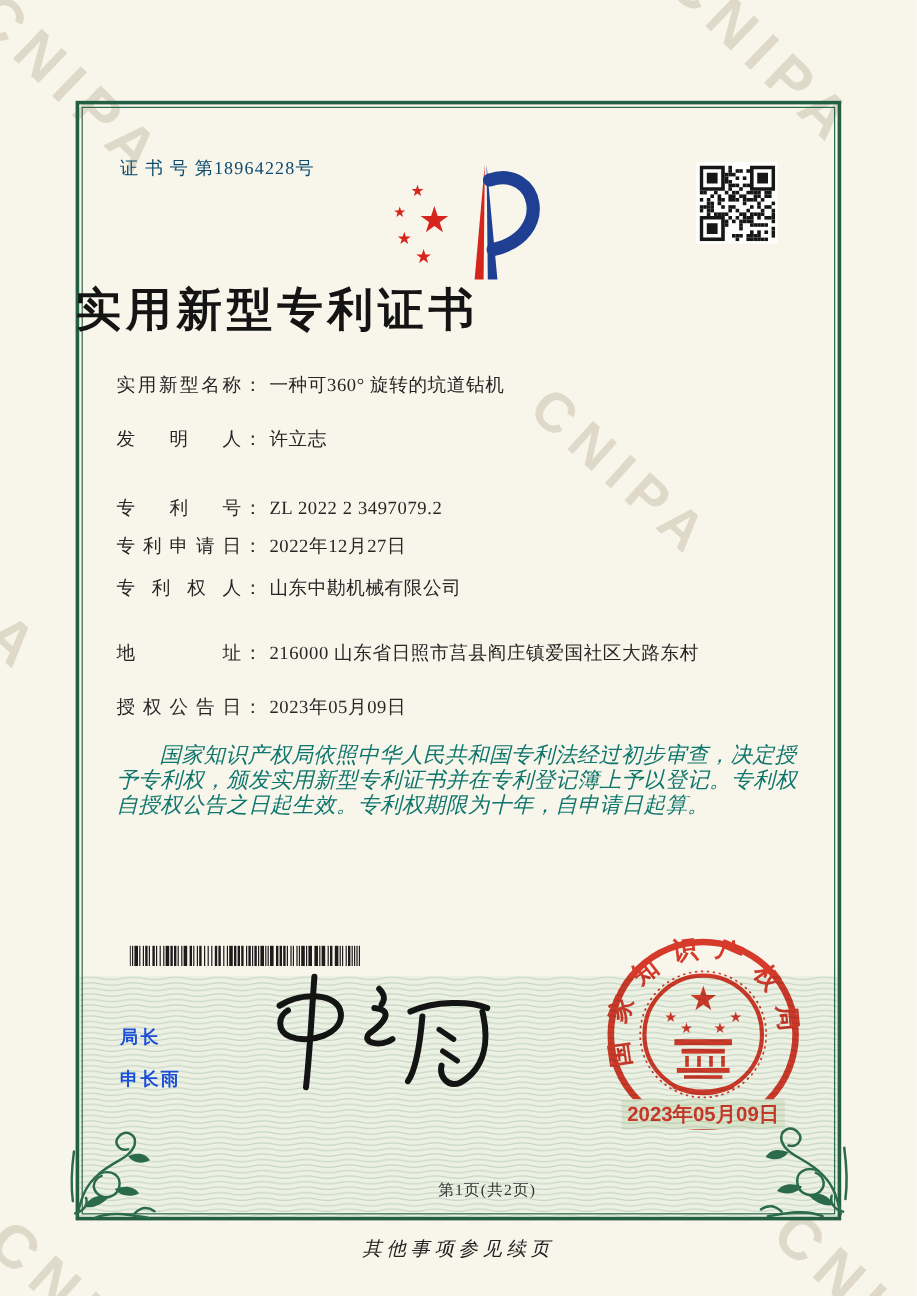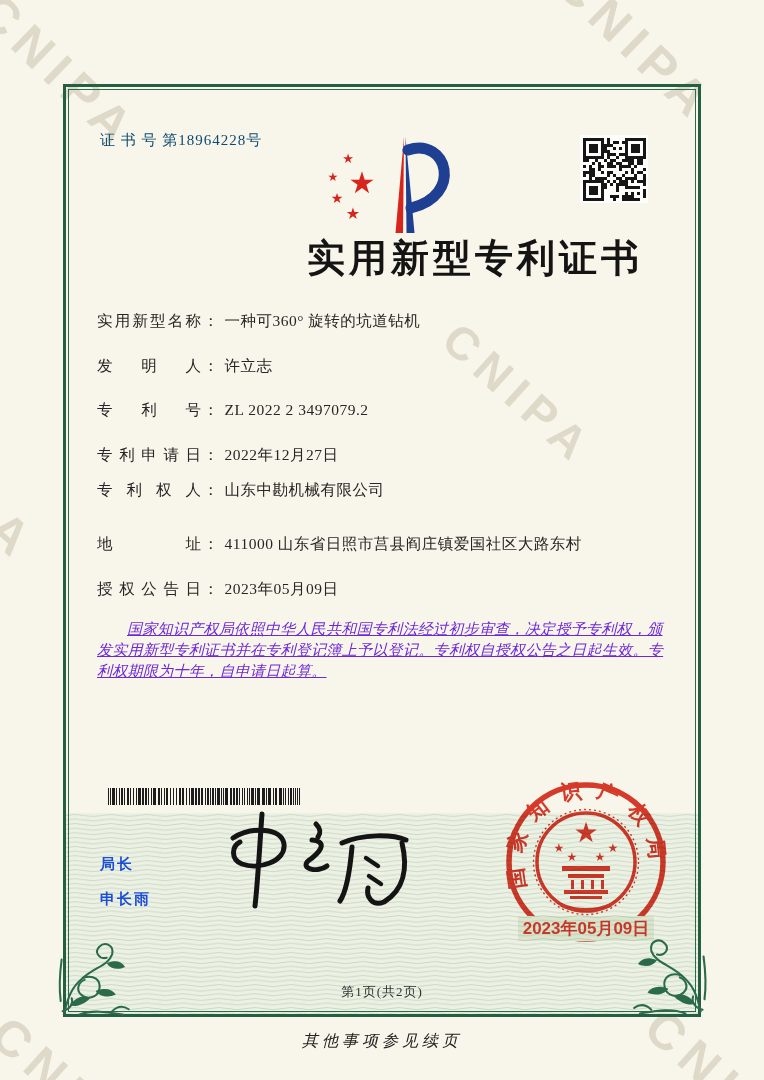--- a/index.html
+++ b/index.html
@@ -14,40 +14,40 @@
 
   
   .frame{position:absolute;left:63px;top:84px;width:638px;height:933px;
          border:3px solid #255f43;box-sizing:border-box;z-index:2;}
   .frame-inner{position:absolute;left:2px;top:2px;right:2px;bottom:2px;
                border:1px solid #2b6a4b;}
 
   .waves{position:absolute;left:66px;top:813px;width:632px;height:201px;z-index:0;}
 
   .certno{position:absolute;left:100px;top:131px;font-size:15px;letter-spacing:1px;color:#0c4a6e;z-index:3;}
-  .title{position:absolute;left:63px;top:233px;width:580px;text-align:right;
+  .title{position:absolute;left:63px;top:233px;width:580px;text-align:left;
          font-size:38px;font-weight:bold;letter-spacing:4px;color:#141414;z-index:3;}
 
   .qrbox{position:absolute;left:580px;top:135px;width:68px;height:68px;background:#fdfdfb;z-index:3;}
   .qrbox svg{position:absolute;left:3px;top:3px;}
 
   .frow{position:absolute;left:97px;font-size:15.5px;color:#262626;white-space:nowrap;z-index:3;}
   .flabel{display:inline-block;width:104px;text-align:justify;text-align-last:justify;vertical-align:bottom;}
   .fcolon{margin:0 6px 0 2px;}
   .fval{letter-spacing:.5px;text-align:center;}
   .fgroup2{position:absolute;left:265px;top:0;white-space:nowrap;}
 
   .paras{position:absolute;left:97px;top:619px;width:572px;z-index:3;}
-  .paras p{margin:0 0 4px 0;font-size:15px;line-height:21px;font-style:italic;
-           text-indent:2em;color:#6d28d9;letter-spacing:.3px;text-decoration:underline;}
+  .paras p{margin:0 0 4px 0;font-size:18px;line-height:21px;font-style:italic;
+           text-indent:2em;color:#0f766e;letter-spacing:.3px;}
 
   .signoff{position:absolute;left:100px;font-family:"Liberation Sans","DejaVu Sans",sans-serif;
            font-size:15px;font-weight:600;color:#1d4ed8;z-index:3;letter-spacing:2px;}
   .pagefoot{position:absolute;left:63px;top:983px;width:638px;text-align:center;
-            font-size:13px;color:#333;z-index:3;letter-spacing:1px;}
+            font-size:13px;color:#333;z-index:3;letter-spacing:1px;padding-left:24px;}
   .cont{position:absolute;left:0;top:1031px;width:764px;text-align:center;font-size:16px;
         font-style:italic;letter-spacing:4px;color:#222;z-index:3;}
   .z3{z-index:3;} .z4{z-index:4;}
   .seal{z-index:5;opacity:.92;mix-blend-mode:multiply;}
 </style>
 </head>
 <body>
 
 <div class="wm" style="left:8px;top:-18px;transform:rotate(44deg);">CNIPA</div>
 <div class="wm" style="left:585px;top:-45px;transform:rotate(44deg);">CNIPA</div>
@@ -229,31 +229,31 @@
 </div>
 
 <div class="title">实用新型专利证书</div>
 
 <div class="frow" style="top:311px">
   <span class="flabel">实用新型名称</span><span class="fcolon">：</span><span class="fval">一种可360° 旋转的坑道钻机</span>
 </div>
 <div class="frow" style="top:356px">
   <span class="flabel">发明人</span><span class="fcolon">：</span><span class="fval">许立志</span>
 </div>
-<div class="frow" style="top:400px">
+<div class="frow" style="top:413px">
   <span class="flabel">专利号</span><span class="fcolon">：</span><span class="fval">ZL 2022 2 3497079.2</span>
 </div>
 <div class="frow" style="top:445px">
   <span class="flabel">专利申请日</span><span class="fcolon">：</span><span class="fval">2022年12月27日</span>
 </div>
 <div class="frow" style="top:480px">
   <span class="flabel">专利权人</span><span class="fcolon">：</span><span class="fval">山东中勘机械有限公司</span>
 </div>
 <div class="frow" style="top:534px">
-  <span class="flabel">地址</span><span class="fcolon">：</span><span class="fval">411000 山东省日照市莒县阎庄镇爱国社区大路东村</span>
+  <span class="flabel">地址</span><span class="fcolon">：</span><span class="fval">216000 山东省日照市莒县阎庄镇爱国社区大路东村</span>
 </div>
 <div class="frow" style="top:579px;width:572px">
   <span class="flabel">授权公告日</span><span class="fcolon">：</span><span class="fval">2023年05月09日</span>
 </div>
 
 <div class="paras">
   <p>国家知识产权局依照中华人民共和国专利法经过初步审查，决定授予专利权，颁发实用新型专利证书并在专利登记簿上予以登记。专利权自授权公告之日起生效。专利权期限为十年，自申请日起算。</p>
 </div>
 
 <svg class="abs z3" style="left:108px;top:788px;" width="196" height="17" viewBox="0 0 196 17" fill="#1c1c1c">

